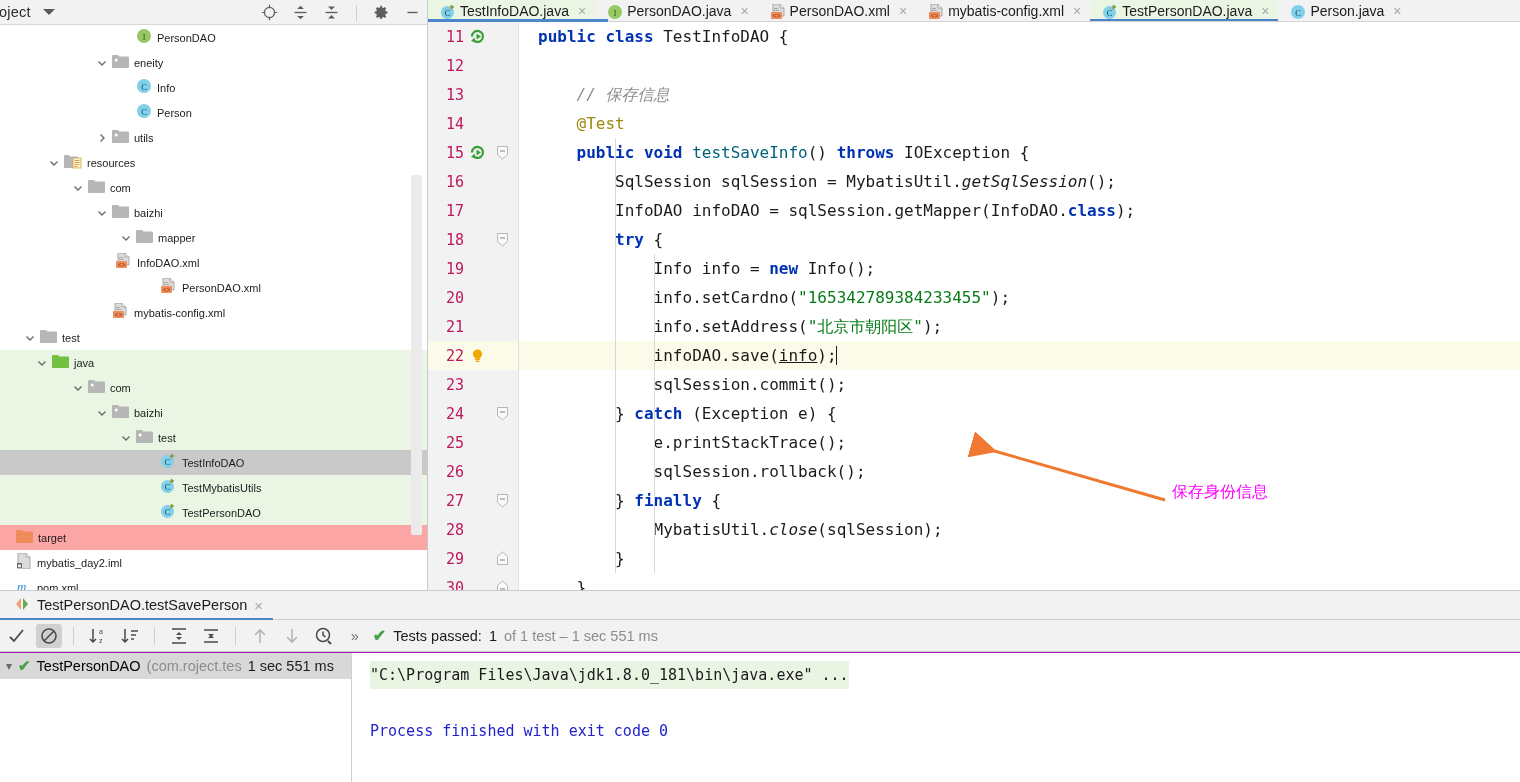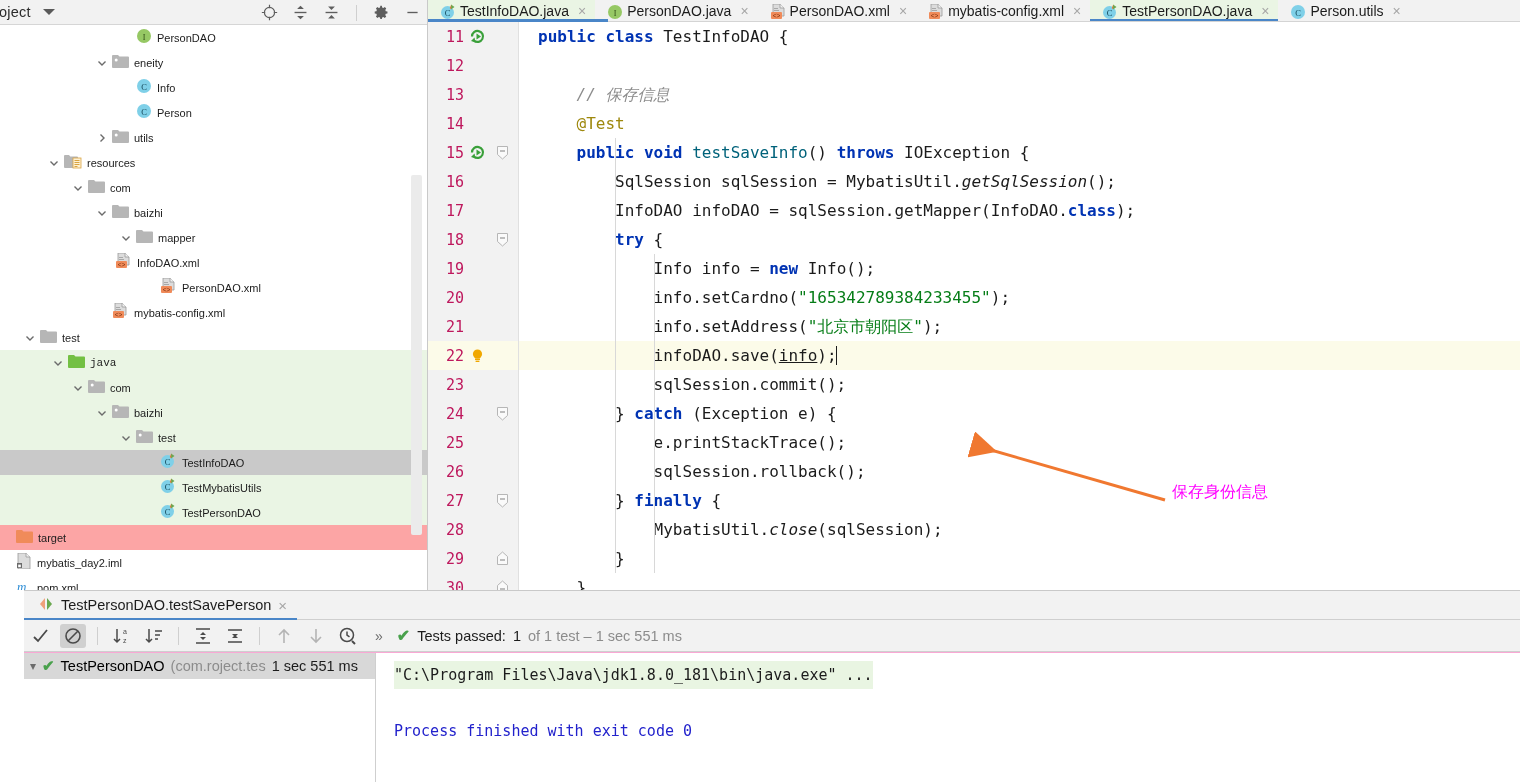--- a/index.html
+++ b/index.html
@@ -144,21 +144,21 @@
   
   #annotation {
     position: absolute; left: 1172px; top: 482px; font-size: 16px;
     color: #ff00ff; font-family: "DejaVu Sans", sans-serif; white-space: nowrap;
   }
   #arrow-svg { position: absolute; left: 965px; top: 430px; }
 
   
   #run-window {
     position: absolute; left: 0; top: 590px; right: 0; bottom: 0;
-    background: #f9a8d4; border-top: 1px solid #c9c9c9; margin-left: 24px;
+    background: #a21caf; border-top: 1px solid #c9c9c9;
   }
   #run-tabbar {
     height: 29px; background: #f2f2f2; display: flex; align-items: center;
     border-bottom: 1px solid #cfcfcf; position: relative;
   }
   #run-tab {
     display: flex; align-items: center; gap: 7px; padding: 0 10px 0 14px;
     height: 29px; font-size: 14.5px; color: #1c1c1c; position: relative;
   }
   #run-tab::after {
@@ -381,21 +381,21 @@
           <span class="twisty">
             <svg width="12" height="12" viewBox="0 0 12 12" fill="none" stroke="#6b6b6b" stroke-width="1.4">
               <path d="M2.5 4.5L6 8l3.5-3.5"></path>
             </svg>
           </span>
           <span class="ico"><svg width="17" height="14" viewBox="0 0 17 14">
               <path d="M0 2a1 1 0 0 1 1-1h5l1.5 1.6H16a1 1 0 0 1 1 1V13a1 1 0 0 1-1 1H1a1 1 0 0 1-1-1z" fill="#b6b6b6"></path>
             </svg></span>
           <span class="lbl">test</span>
         </div>
-        <div class="row tint-green" style="padding-left: 52px; font-family: Liberation Mono, monospace;">
+        <div class="row tint-green" style="padding-left: 36px;">
           <span class="twisty">
             <svg width="12" height="12" viewBox="0 0 12 12" fill="none" stroke="#6b6b6b" stroke-width="1.4">
               <path d="M2.5 4.5L6 8l3.5-3.5"></path>
             </svg>
           </span>
           <span class="ico"><svg width="17" height="14" viewBox="0 0 17 14">
               <path d="M0 2a1 1 0 0 1 1-1h5l1.5 1.6H16a1 1 0 0 1 1 1V13a1 1 0 0 1-1 1H1a1 1 0 0 1-1-1z" fill="#73c043"></path>
             </svg></span>
           <span class="lbl">java</span>
         </div>
@@ -543,21 +543,21 @@
               <path d="M11.2 0.5 L11.2 5.5 L9.8 4 z" fill="#e07b39"></path>
             </svg></span>
           <span>TestPersonDAO.java</span>
           <span class="x">×</span>
         </div>
         <div class="tab">
           <span class="ico file-ico" style="margin-right: 0px;"><svg width="16" height="16" viewBox="0 0 16 16">
               <circle cx="8" cy="8" r="7" fill="#7fd0e8"></circle>
               <text x="8" y="11.5" font-size="8.5" text-anchor="middle" fill="#14485a" font-family="Liberation Serif">C</text>
             </svg></span>
-          <span>Person.utils</span>
+          <span>Person.java</span>
           <span class="x">×</span>
         </div>
       </div>
     <div id="tab-under-line"></div>
 
     <div id="code-wrap">
       <div id="gutter">
           <div class="gline">
             <span class="num">11</span>
             <span class="mark">

